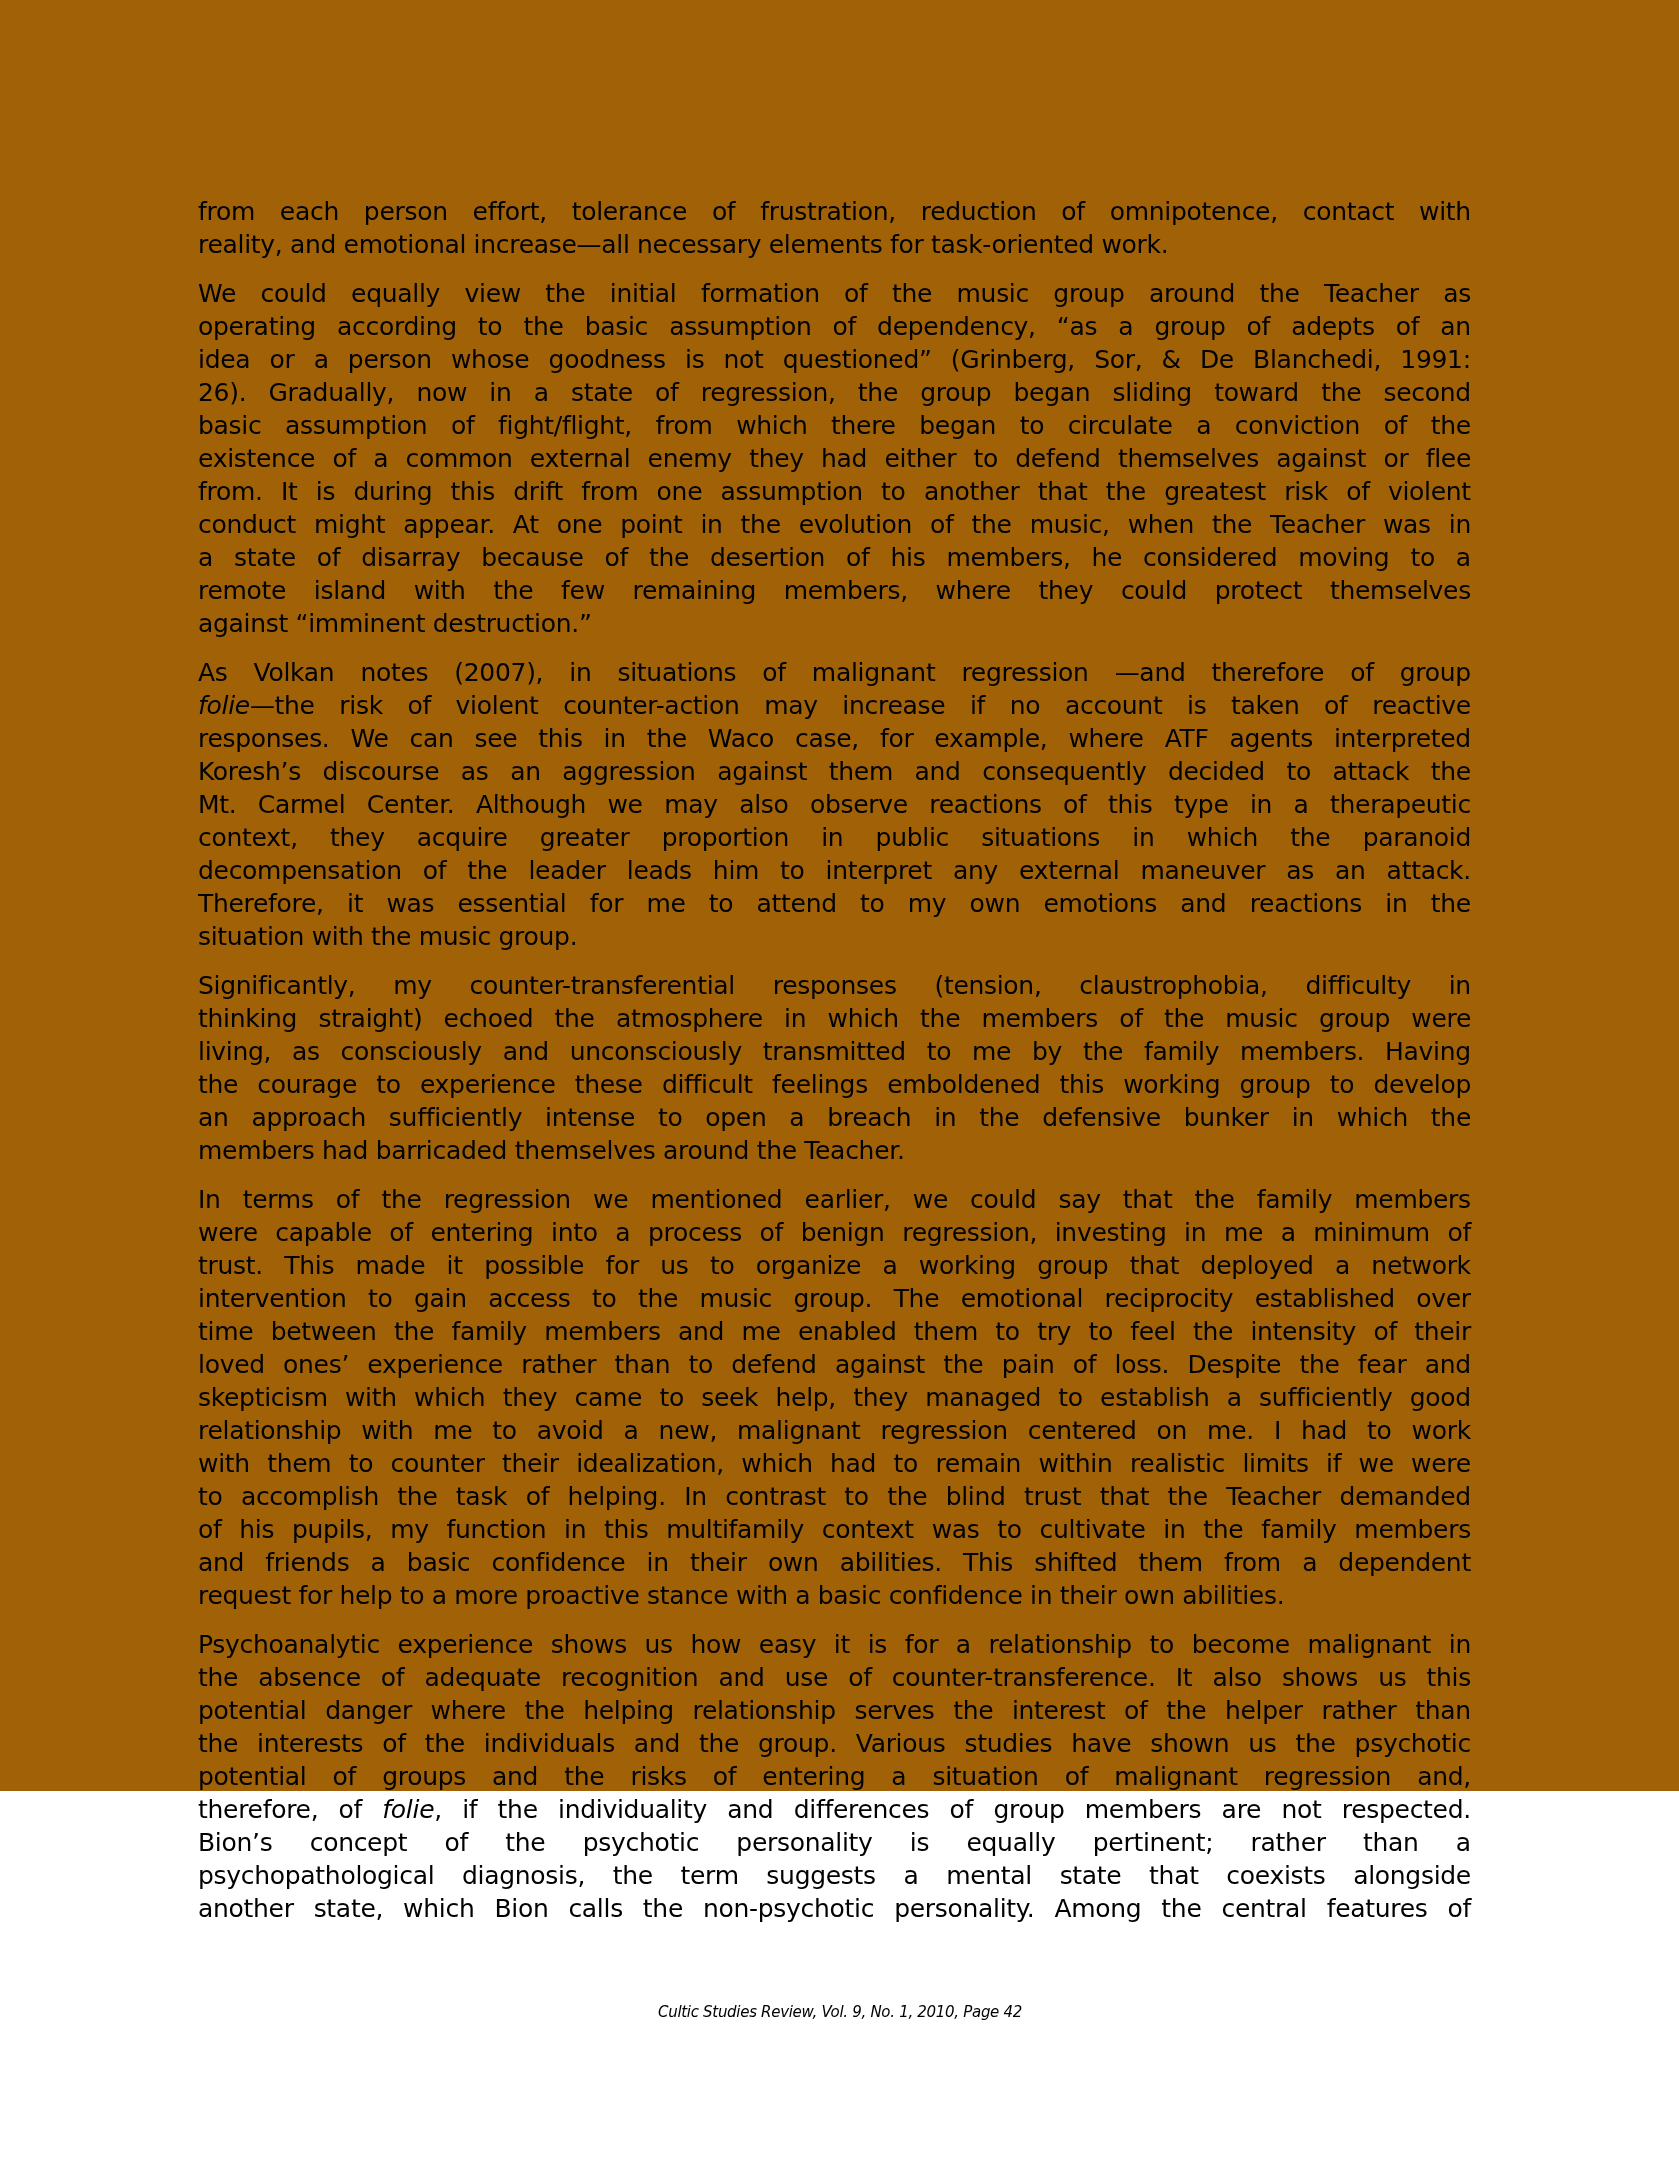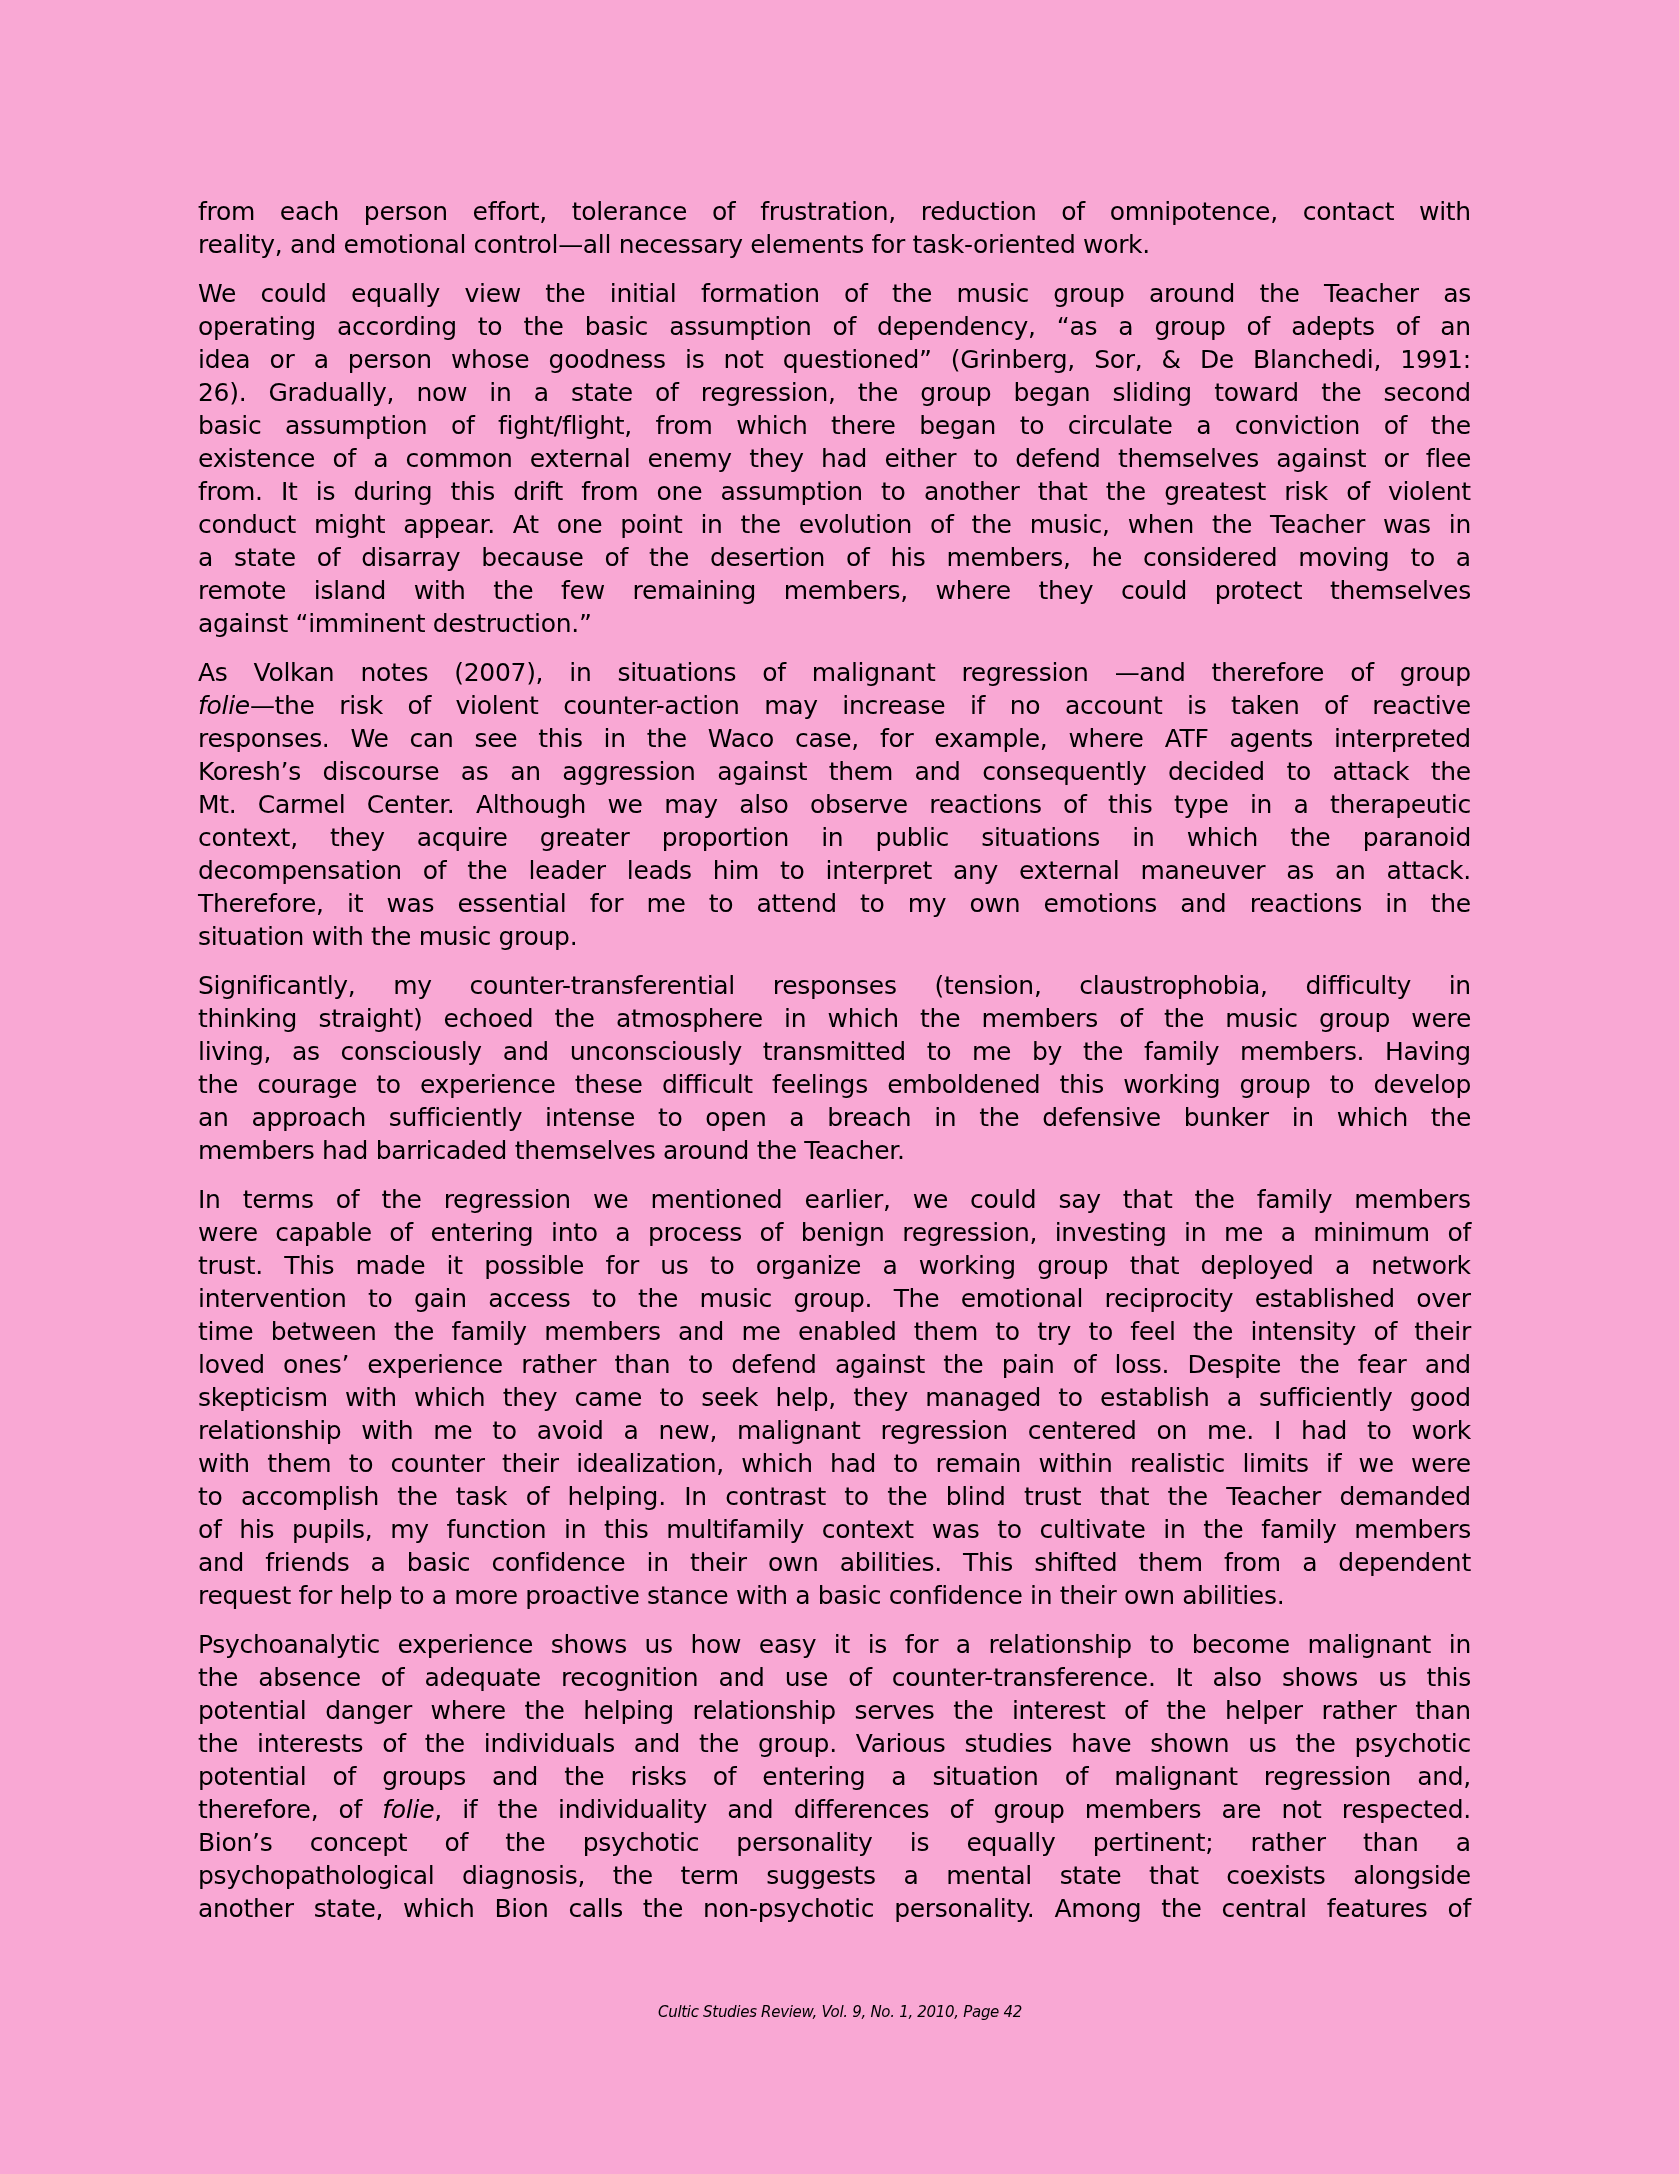--- a/index.html
+++ b/index.html
@@ -1,17 +1,17 @@
 <!DOCTYPE html>
 <html style="font-size:15px"><head>
 <meta charset="utf-8">
 <style>
   html, body { margin: 0; padding: 0; background: #ffffff; }
   body { width: 1680px; height: 2174px; position: relative; overflow: hidden; }
-  .page { position: absolute; left: 0; top: 0; width: 1680px; height: 2174px; background: #f9a8d4; }
+  .page { position: absolute; left: 0; top: 0; width: 1680px; height: 1791px; background: #a16207; }
   .body-text { position: absolute; left: 198px; top: 195px; width: 1273px; }
   .para { margin: 0 0 16px 0; }
   .line {
     display: block; height: 33px; line-height: 33px;
     font-family: "DejaVu Sans", sans-serif; font-size: 25px; color: #000;
     text-align: justify; text-align-last: justify; white-space: nowrap;
     letter-spacing: -0.3px; word-spacing: 0px;
   }
   .line.last { text-align-last: left; }
   .line em { }
@@ -23,21 +23,21 @@
   .jw { display: flex; justify-content: space-between; white-space: pre; }
   .jw.last { justify-content: flex-start; gap: 0.3em; }
 </style>
 </head>
 <body>
 
 <div class="page">
   <div class="body-text" id="body-text">
       <div class="para">
         <div class="line jw"><span>from</span><span>each</span><span>person</span><span>effort,</span><span>tolerance</span><span>of</span><span>frustration,</span><span>reduction</span><span>of</span><span>omnipotence,</span><span>contact</span><span>with</span></div>
-        <div class="line jw last"><span>reality,</span><span>and</span><span>emotional</span><span>control—all</span><span>necessary</span><span>elements</span><span>for</span><span>task-oriented</span><span>work.</span></div>
+        <div class="line jw last"><span>reality,</span><span>and</span><span>emotional</span><span>increase—all</span><span>necessary</span><span>elements</span><span>for</span><span>task-oriented</span><span>work.</span></div>
       </div>
       <div class="para">
         <div class="line jw"><span>We</span><span>could</span><span>equally</span><span>view</span><span>the</span><span>initial</span><span>formation</span><span>of</span><span>the</span><span>music</span><span>group</span><span>around</span><span>the</span><span>Teacher</span><span>as</span></div>
         <div class="line jw"><span>operating</span><span>according</span><span>to</span><span>the</span><span>basic</span><span>assumption</span><span>of</span><span>dependency,</span><span>“as</span><span>a</span><span>group</span><span>of</span><span>adepts</span><span>of</span><span>an</span></div>
         <div class="line jw"><span>idea</span><span>or</span><span>a</span><span>person</span><span>whose</span><span>goodness</span><span>is</span><span>not</span><span>questioned”</span><span>(Grinberg,</span><span>Sor,</span><span>&amp;</span><span>De</span><span>Blanchedi,</span><span>1991:</span></div>
         <div class="line jw"><span>26).</span><span>Gradually,</span><span>now</span><span>in</span><span>a</span><span>state</span><span>of</span><span>regression,</span><span>the</span><span>group</span><span>began</span><span>sliding</span><span>toward</span><span>the</span><span>second</span></div>
         <div class="line jw"><span>basic</span><span>assumption</span><span>of</span><span>fight/flight,</span><span>from</span><span>which</span><span>there</span><span>began</span><span>to</span><span>circulate</span><span>a</span><span>conviction</span><span>of</span><span>the</span></div>
         <div class="line jw"><span>existence</span><span>of</span><span>a</span><span>common</span><span>external</span><span>enemy</span><span>they</span><span>had</span><span>either</span><span>to</span><span>defend</span><span>themselves</span><span>against</span><span>or</span><span>flee</span></div>
         <div class="line jw"><span>from.</span><span>It</span><span>is</span><span>during</span><span>this</span><span>drift</span><span>from</span><span>one</span><span>assumption</span><span>to</span><span>another</span><span>that</span><span>the</span><span>greatest</span><span>risk</span><span>of</span><span>violent</span></div>
         <div class="line jw"><span>conduct</span><span>might</span><span>appear.</span><span>At</span><span>one</span><span>point</span><span>in</span><span>the</span><span>evolution</span><span>of</span><span>the</span><span>music,</span><span>when</span><span>the</span><span>Teacher</span><span>was</span><span>in</span></div>

